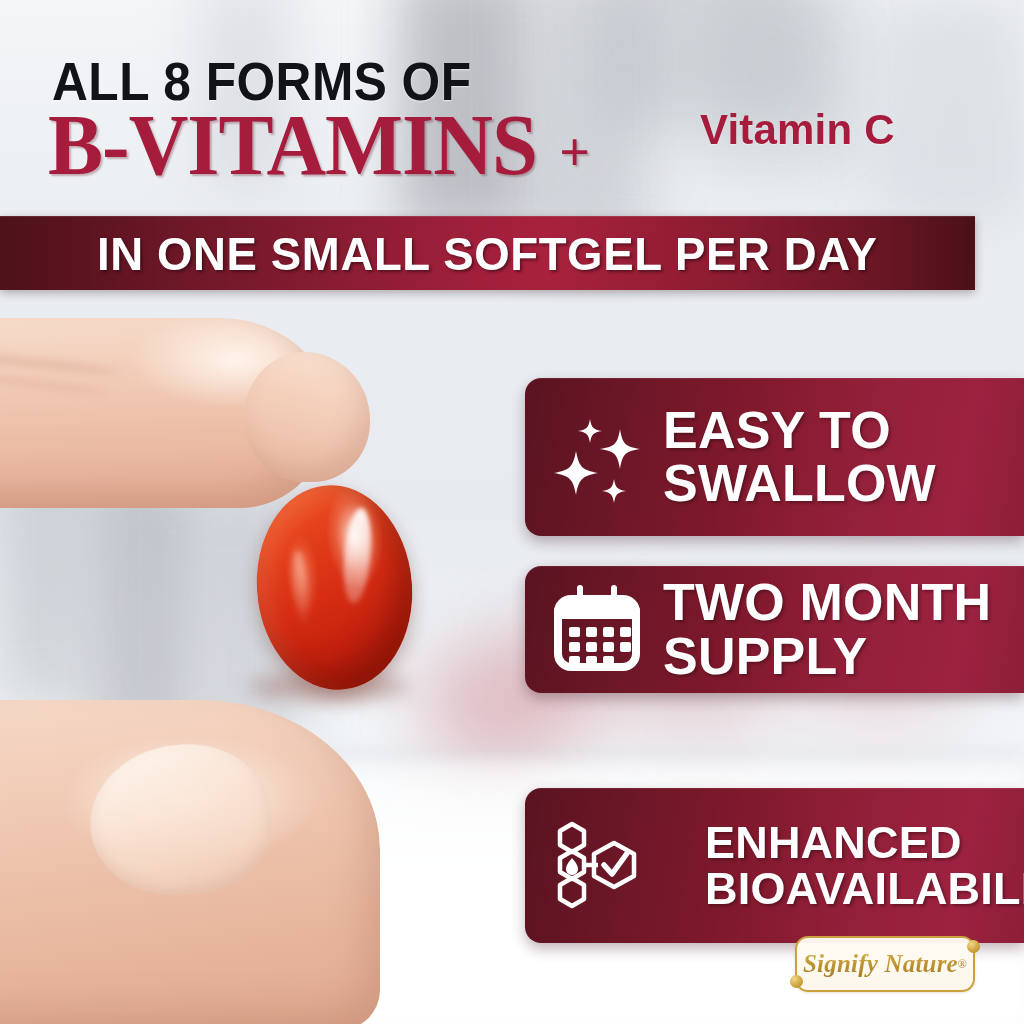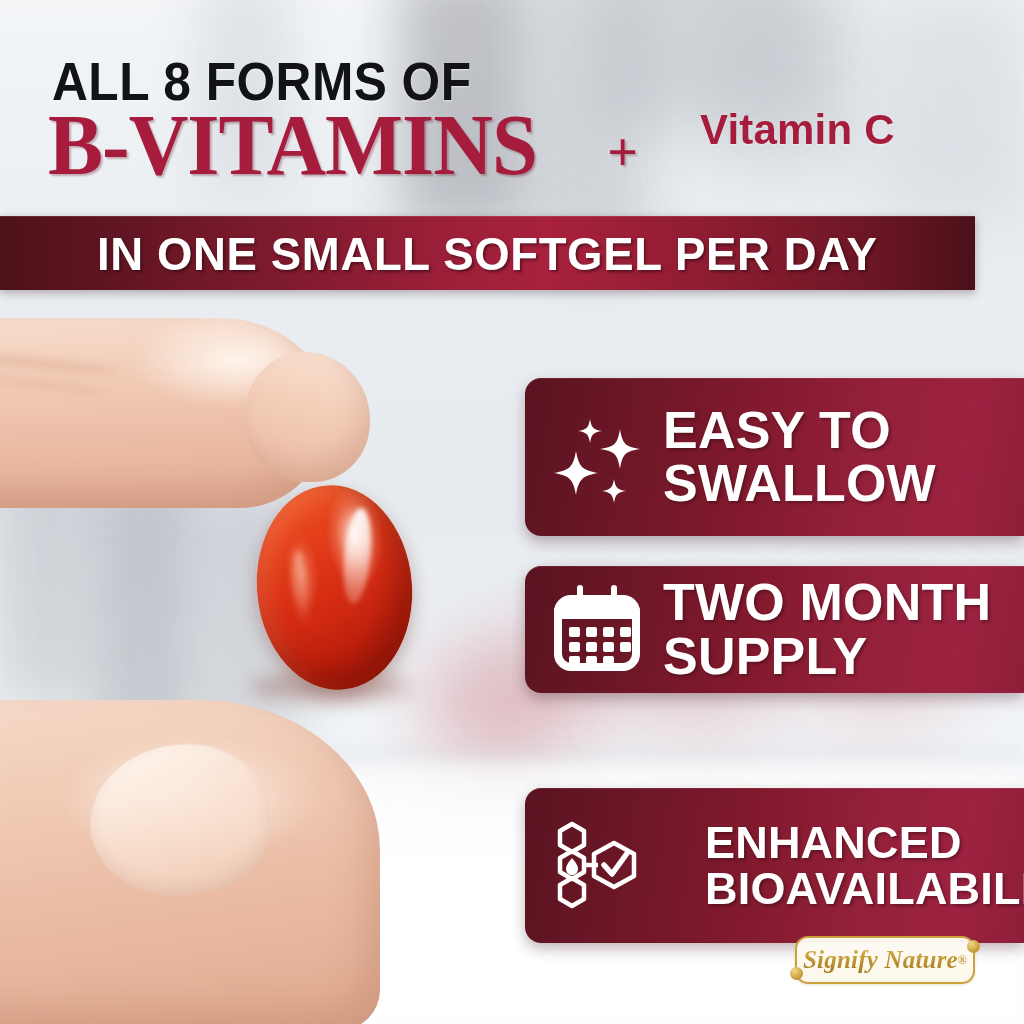--- a/index.html
+++ b/index.html
@@ -139,21 +139,21 @@
   .kicker {
     position:absolute; left:52px; top:54px;
     font-size:54px; line-height:1;
     font-weight:700; letter-spacing:0.5px;
     color:#111318;
     font-family:"Liberation Sans", sans-serif;
     transform:scaleX(0.92); transform-origin:left center;
     text-shadow:0 1px 2px rgba(255,255,255,0.65);
   }
 
-  .bvit-row { position:absolute; left:48px; top:106px; display:flex; align-items:flex-end;gap:48px; }
+  .bvit-row { position:absolute; left:48px; top:106px; display:flex; align-items:flex-end; }
   .bvit {
     font-family:"Liberation Serif", serif;
     font-weight:700;
     font-size:86px; line-height:0.92;
     color:#a61c3c;
     letter-spacing:-1px;
     transform:scaleX(0.96); transform-origin:left bottom;
     text-shadow:2px 2px 2px rgba(90,20,38,0.30);
   }
   .plus {
@@ -228,21 +228,21 @@
     color:#ffffff;
     letter-spacing:0.2px;
     text-shadow:2px 2px 3px rgba(46,10,18,0.45);
     white-space:pre-line;
   }
   .card.c3 .card-label { font-size:45px; }
 
   
   .logo {
     position:absolute; left:795px; top:936px;
-    width:180px; height:48px;
+    width:180px; height:56px;
   }
   .logo-frame {
     position:absolute; inset:0;
     border:2.5px solid #caa13e;
     border-radius:13px;
     background:linear-gradient(180deg, rgba(255,253,246,0.96), rgba(252,246,232,0.92));
     box-shadow:0 1px 3px rgba(150,120,40,0.20);
   }
   .logo-dot {
     position:absolute; width:13px; height:13px; border-radius:50%;

